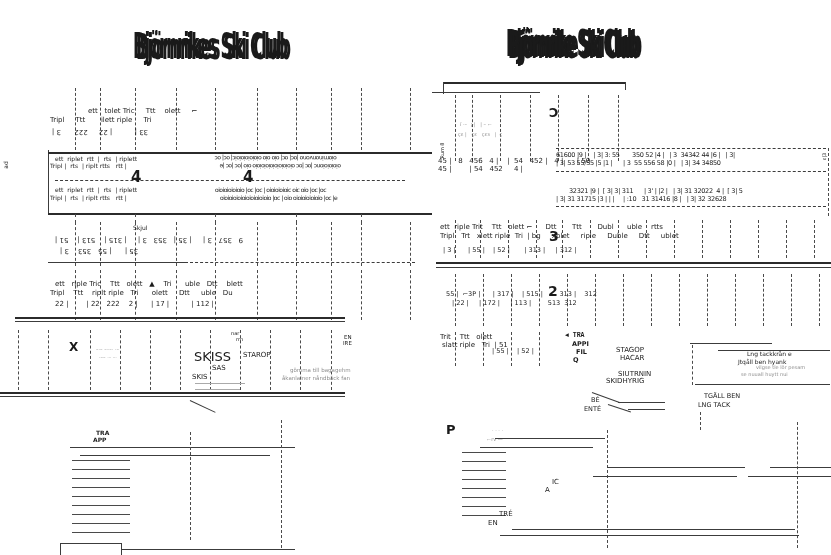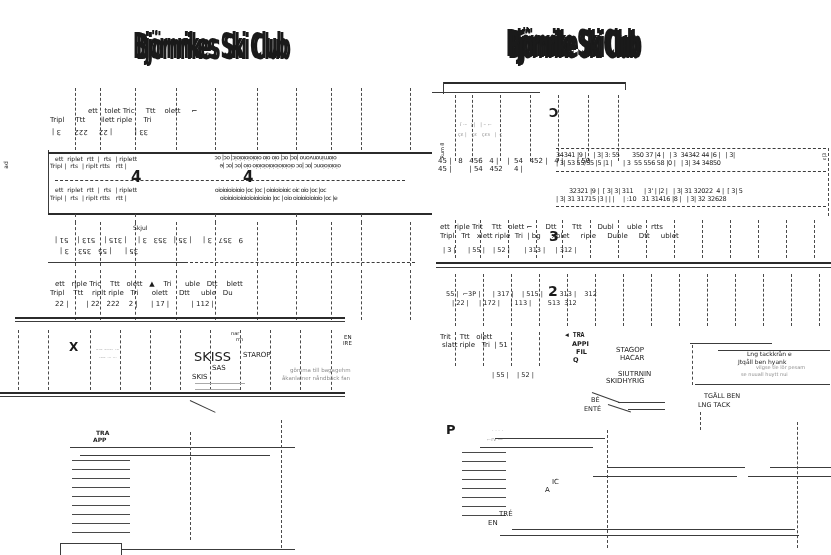--- a/index.html
+++ b/index.html
@@ -151,21 +151,21 @@
   <i class="vd" style="left:588px;top:95px;height:66px"></i>
   <i class="vd" style="left:618px;top:95px;height:66px"></i>
   <div class="t gray" style="left:460px;top:122px;font-size:5px;">í ·–  ¡·|   | – ⌐</div>
   <div class="t gray" style="left:458px;top:132px;font-size:5px;">çɛ |   çɛ   çɛɜ   |  ç</div>
   <div class="t" style="left:549px;top:106px;font-size:13px;font-weight:bold;">Ɔ</div>
   <div class="t" style="left:434px;top:148px;font-size:5px;transform:rotate(-90deg);">Rum 8</div>
   <div class="t" style="left:438px;top:158px;font-size:7px;">45 |   8   456   4 |    |  54   452 |   4 |      | 50</div>
   <div class="t" style="left:438px;top:166px;font-size:7px;">45 |        | 54   452     4 |</div>
 
   <i class="dd" style="left:556px;top:148px;width:270px"></i>
-  <div class="t" style="left:556px;top:152px;font-size:6.5px;letter-spacing:-0.3px;">34341 |9 |    | 3| 3: 55       350 37 |4 |   | 3  34342 44 |6 |   | 3|</div>
+  <div class="t" style="left:556px;top:152px;font-size:6.5px;letter-spacing:-0.3px;">61600 |9 |    | 3| 3: 55       350 52 |4 |   | 3  34342 44 |6 |   | 3|</div>
   <div class="t" style="left:556px;top:160px;font-size:6.5px;letter-spacing:-0.3px;">| 3| 53 55/55 |5 |1 |      | 3  55 556 58 |0 |   | 3| 34 34850</div>
   <i class="dd" style="left:556px;top:171px;width:270px"></i>
   <div class="t" style="left:556px;top:188px;font-size:6.5px;letter-spacing:-0.3px;margin-left:13px;">32321 |9 |  [ 3| 3| 311      | 3' | |2 |   | 3| 31 32022  4 |  [ 3| 5</div>
   <div class="t" style="left:556px;top:196px;font-size:6.5px;letter-spacing:-0.3px;">| 3| 31 31715 |3 | | |     | :10   31 31416 |8 |   | 3| 32 32628</div>
   <i class="dd" style="left:556px;top:206px;width:270px"></i>
   <i class="vd" style="left:828px;top:148px;height:68px"></i>
   <div class="t" style="left:821px;top:154px;font-size:5px;transform:rotate(-90deg);">ɛ|3</div>
 
   <i class="vd" style="left:455px;top:220px;height:38px"></i>
   <i class="vd" style="left:480px;top:220px;height:38px"></i>
@@ -206,21 +206,21 @@
   <div class="t" style="left:548px;top:284px;font-size:14px;font-weight:bold;">2</div>
   <div class="t" style="left:446px;top:291px;font-size:6.5px;">55 |  ⌐3P |      | 317 |    | 515 |        313 |    312</div>
   <div class="t" style="left:452px;top:300px;font-size:6.5px;">| 22 |     | 172 |     | 113 |        513  312</div>
 
   <i class="vd" style="left:455px;top:332px;height:34px"></i>
   <i class="vd" style="left:483px;top:332px;height:34px"></i>
   <i class="vd" style="left:511px;top:332px;height:34px"></i>
   <i class="vd" style="left:539px;top:332px;height:34px"></i>
   <div class="t" style="left:440px;top:334px;font-size:7px;">Trit    Ttt   olett</div>
   <div class="t" style="left:442px;top:342px;font-size:7px;">slatt riple   Tri  | 51</div>
-  <div class="t" style="left:448px;top:372px;font-size:6.5px;padding-left:44px;">| 55 |    | 52 |</div>
+  <div class="t" style="left:448px;top:348px;font-size:6.5px;padding-left:44px;">| 55 |    | 52 |</div>
   <div class="t" style="left:565px;top:333px;font-size:6.5px;font-weight:bold;font-family:Liberation Mono, monospace;">◄ TRA</div>
   <div class="t" style="left:572px;top:341px;font-size:6.5px;font-weight:bold;text-align:center;">APPI</div>
   <div class="t" style="left:576px;top:349px;font-size:6.5px;font-weight:bold;">FIL</div>
   <div class="t" style="left:573px;top:357px;font-size:6.5px;font-weight:bold;">Q</div>
   <div class="t" style="left:616px;top:347px;font-size:7px;">STAGOP</div>
   <div class="t" style="left:620px;top:355px;font-size:7px;">HACAR</div>
   <div class="t" style="left:618px;top:371px;font-size:7px;">SIUTRNIN</div>
   <div class="t" style="left:606px;top:378px;font-size:7px;">SKIDHYRIG</div>
   <i class="diag" style="left:592px;top:392px;width:30px;transform:rotate(20deg);"></i>
   <i class="hl" style="left:618px;top:402px;width:47px"></i>

